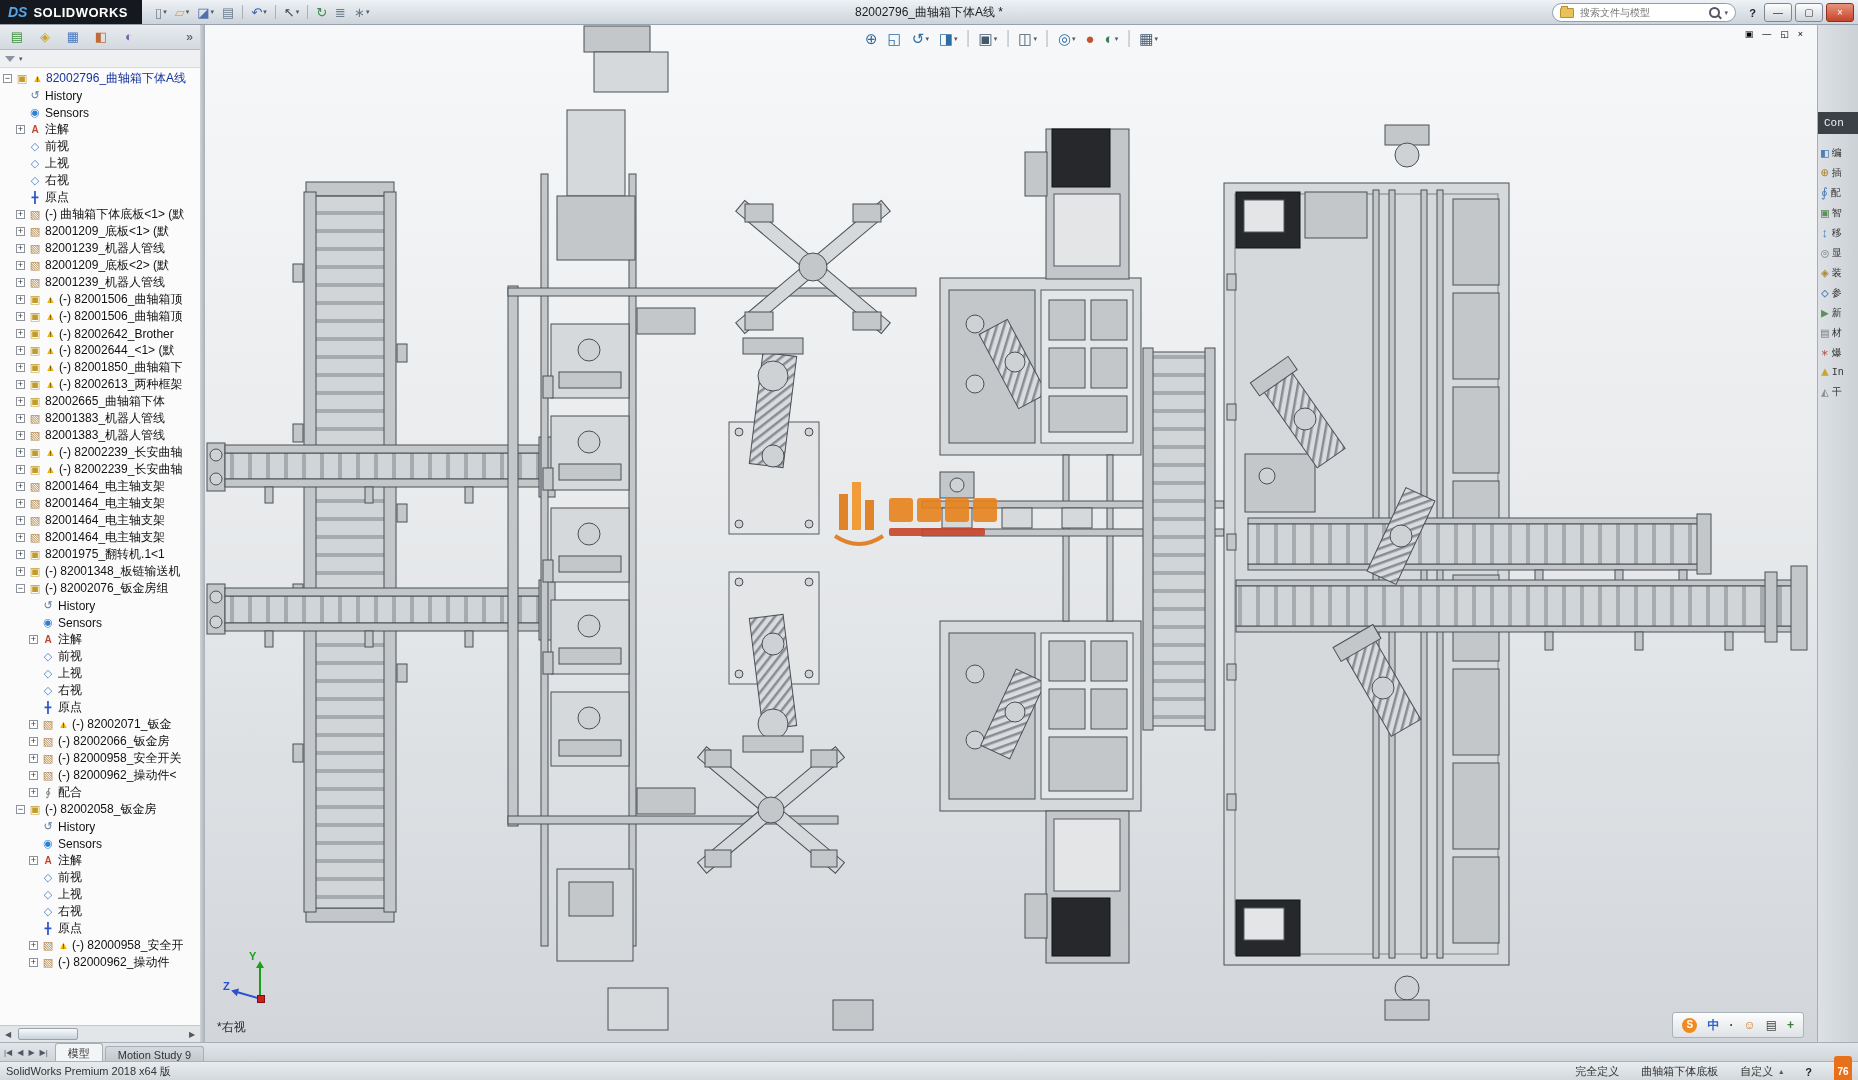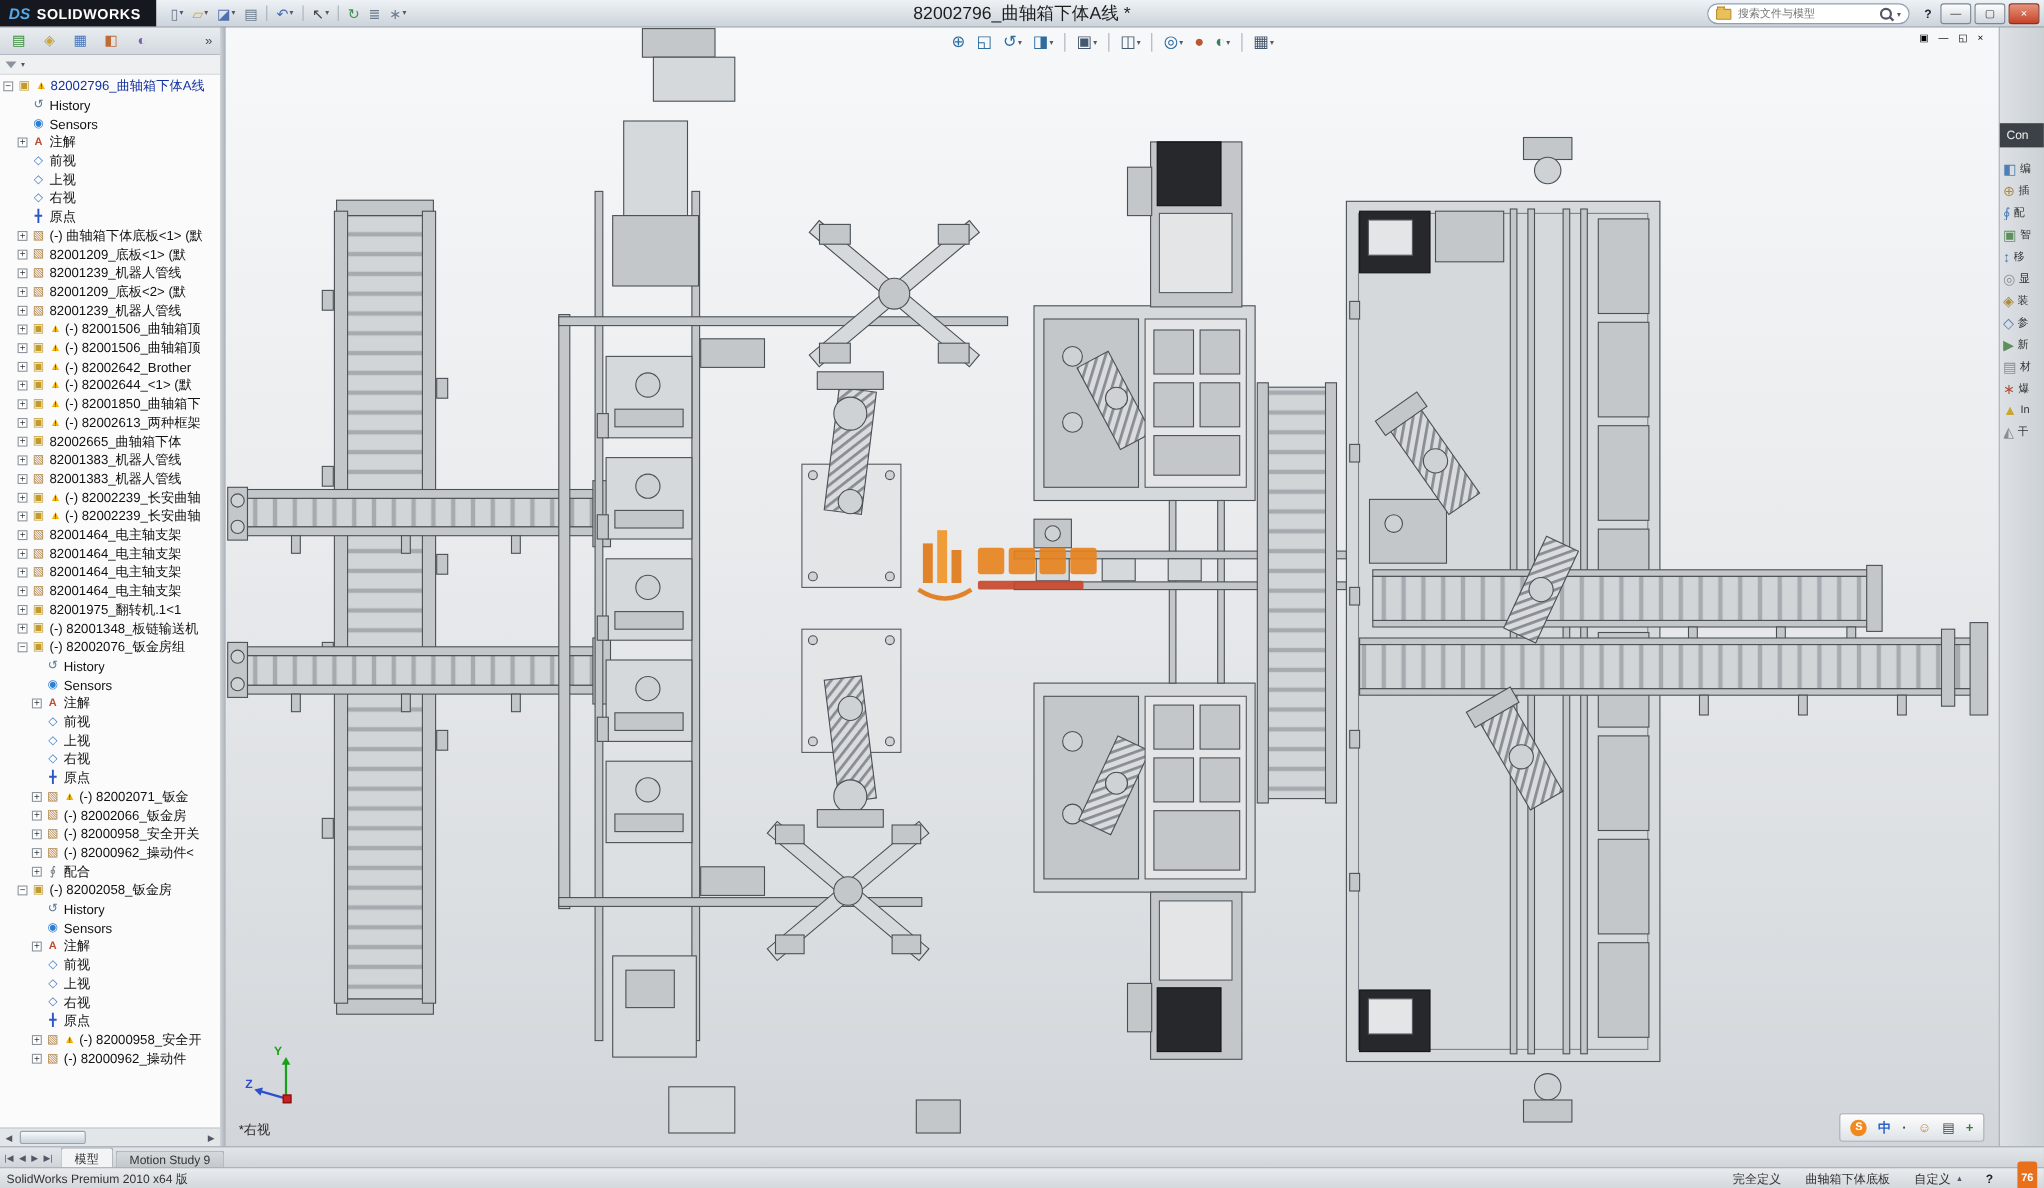--- a/index.html
+++ b/index.html
@@ -12,21 +12,21 @@
     display:flex;align-items:center;z-index:30;}
   .logo{height:24px;background:#15181e;color:#fff;display:flex;align-items:center;
     padding:0 14px 0 8px;gap:6px;}
   .logo .ds{color:#57a7e8;font-weight:bold;font-style:italic;font-size:14px;}
   .logo .appname{font-weight:bold;letter-spacing:.5px;font-size:13px;}
   .qat{display:flex;align-items:center;gap:2px;padding:0 10px;}
   .tbtn{display:inline-flex;align-items:center;gap:1px;padding:1px 3px;border-radius:2px;}
   .tbtn .glyph{font-size:13px;line-height:1;}
   .caret{font-size:7px;color:#556;}
   .sep{width:1px;height:14px;background:#a9b1b9;margin:0 3px;display:inline-block;}
-  .doc-title{position:absolute;left:50%;transform:translateX(-50%);font-size:16px;color:#1c1c1c;white-space:nowrap;}
+  .doc-title{position:absolute;left:50%;transform:translateX(-50%);font-size:12px;color:#1c1c1c;white-space:nowrap;}
   .search{position:absolute;right:122px;top:3px;display:flex;align-items:center;gap:4px;
     background:#fff;border:1px solid #8fa0b4;border-radius:10px;height:17px;padding:0 7px;width:168px;}
   .scope{width:12px;height:8px;background:#e8c15a;border:1px solid #b98f2f;border-radius:1px;position:relative;flex:none;}
   .scope::before{content:"";position:absolute;left:0;top:-3px;width:5px;height:2px;background:#e8c15a;border:1px solid #b98f2f;border-bottom:none;}
   .search input{border:none;outline:none;flex:1;font-size:10px;color:#555;background:transparent;min-width:0;}
   .mag{width:7px;height:7px;border:2px solid #556;border-radius:50%;position:relative;flex:none;}
   .mag::after{content:"";position:absolute;width:5px;height:2px;background:#556;transform:rotate(45deg);right:-4px;bottom:-2px;}
   .winbtns{position:absolute;right:4px;top:3px;display:flex;gap:3px;align-items:center;}
   .helpbtn{font-size:11px;color:#223;padding:0 5px;font-weight:bold;}
   .wbtn{width:26px;height:17px;border:1px solid #7e8894;border-radius:3px;
@@ -90,21 +90,21 @@
   .tr-o{position:absolute;left:32px;bottom:11px;width:6px;height:6px;background:#cc2020;border:1px solid #801010;}
   .tr-ylabel{position:absolute;left:24px;top:0;color:#18a018;font-size:11px;font-weight:bold;}
   .tr-zlabel{position:absolute;left:-2px;bottom:22px;color:#2b4fd0;font-size:11px;font-weight:bold;}
   .ime{position:absolute;right:14px;bottom:4px;display:flex;align-items:center;gap:4px;
     background:linear-gradient(#fdfdfd,#dfe3e7);border:1px solid #aab2ba;border-radius:3px;padding:2px 6px;height:20px;}
   .ime .glyph{font-size:12px;font-weight:bold;}
   .ime .round{width:15px;height:15px;border-radius:50%;display:flex;align-items:center;justify-content:center;font-size:10px;}
 
   
   .taskstrip{position:absolute;right:0;top:24px;width:40px;bottom:38px;z-index:20;
-    background:linear-gradient(90deg,#dde1e5,#ccd1d6);border-left:1px solid #a7aeb5;}
+    background:linear-gradient(90deg,#dde1e5,#ccd1d6);border-left:1px solid #a7aeb5;font-family:Liberation Mono, monospace;}
   .conbox{position:absolute;top:88px;left:0;right:0;height:22px;background:#3c4147;color:#eee;
     font-size:11px;display:flex;align-items:center;padding-left:6px;}
   .ticons{position:absolute;top:118px;left:0;right:0;display:flex;flex-direction:column;gap:6px;
     padding:4px 0 4px 3px;overflow:hidden;}
   .ticons .tbtn{padding:0;gap:3px;width:100%;overflow:hidden;white-space:nowrap;}
   .ticons .glyph{font-size:13px;flex:none;}
   .ticons .tlab{font-size:10px;color:#333;overflow:hidden;}
 
   
   .tabbar{position:absolute;left:0;right:0;top:1042px;height:19px;
@@ -952,21 +952,21 @@
           <span class="glyph">▶|</span>
         </span>
       </span>
     <span style="display:flex;align-items:flex-end;">
         <span class="btab active">模型</span>
         <span class="btab">Motion Study 9</span>
       </span>
   </div>
 
   <div class="statusbar">
-    <span>SolidWorks Premium 2010 x64 版</span>
+    <span>SolidWorks Premium 2018 x64 版</span>
     <span class="status-right">
       <span style="display:flex;gap:22px;">
           <span class="sitem">完全定义</span>
           <span class="sitem">曲轴箱下体底板</span>
           <span class="sitem">自定义</span>
         </span>
       <span class="scaret">▴</span>
       <span class="shelp">?</span>
       <span class="badge">76</span>
     </span>

